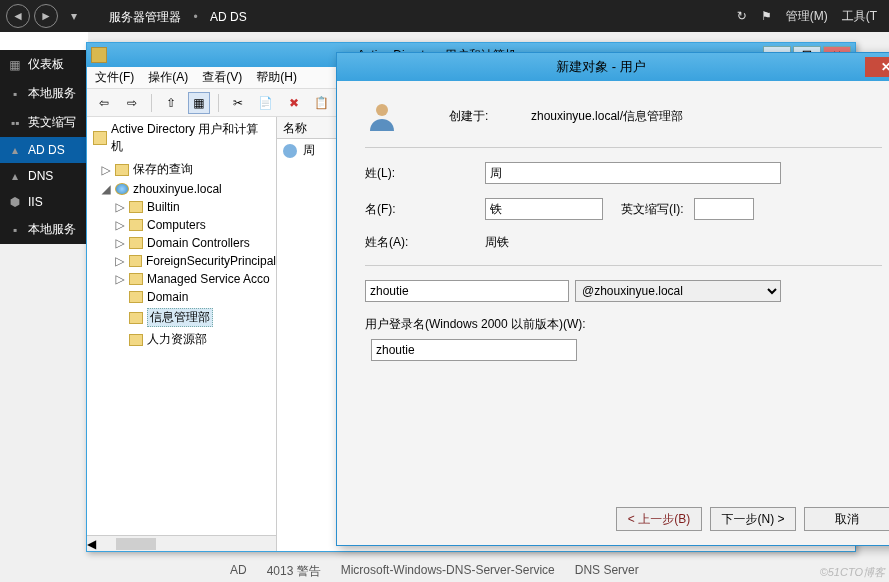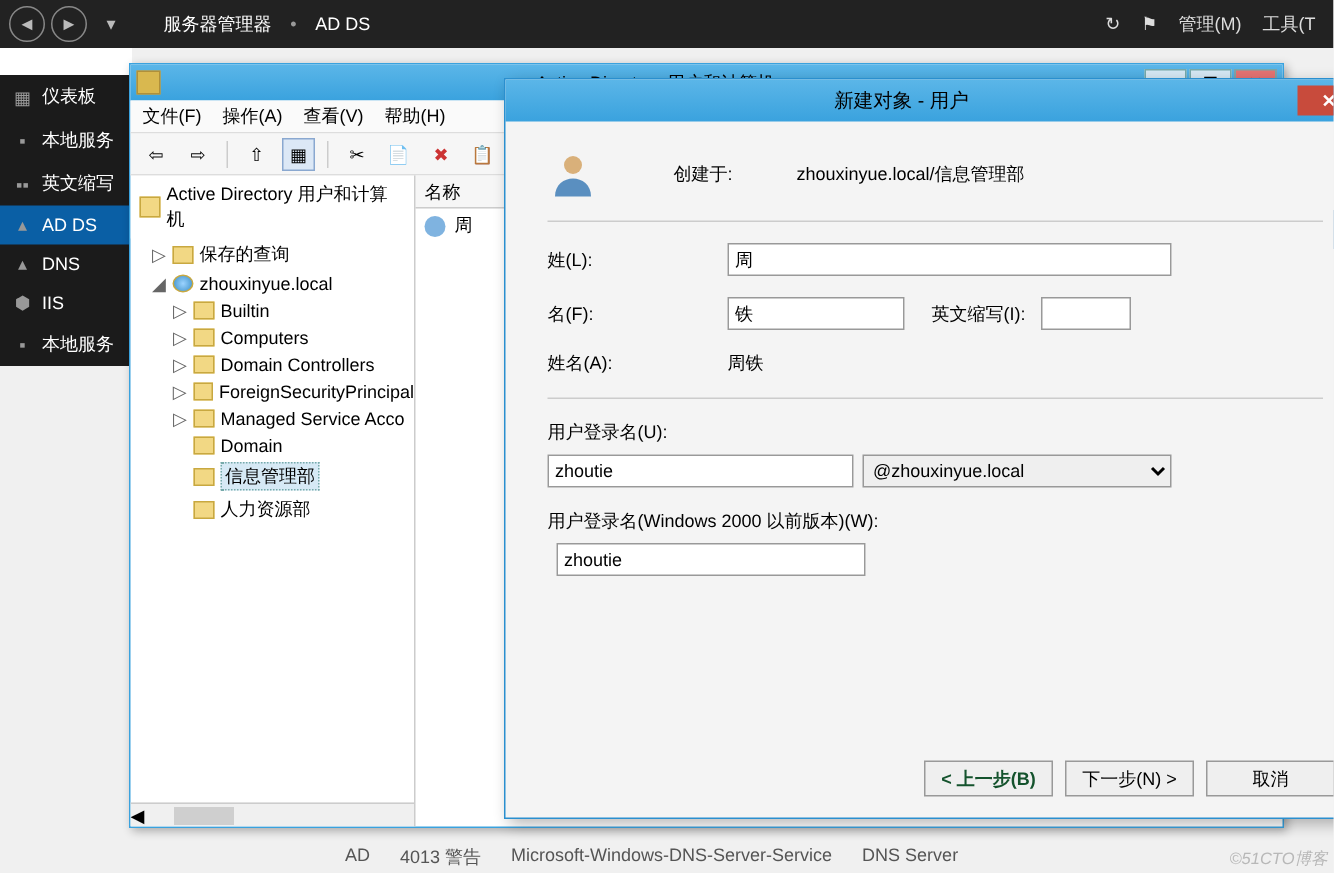--- a/index.html
+++ b/index.html
@@ -64,21 +64,21 @@
 .dlg-head .lbl1 { width:60px;margin-left:28px; }
 .form { padding-top:14px; }
 .row { display:flex; align-items:center; margin-bottom:14px; }
 .row .lab { width:120px; }
 .row input[type=text] { height:22px; border:1px solid #999; padding:2px 4px; font-size:12px; }
 .row .nameval { flex:1; }
 .hr { border:none; border-top:1px solid #ccc; margin:6px 0 14px 0; }
 .row select { height:22px; border:1px solid #999; font-size:12px; padding:1px 2px; }
 .dlg-foot { position:absolute; bottom:14px; right:20px; display:flex; gap:8px; }
 .btn { min-width:86px; height:24px; background:#efefef; border:1px solid #999; cursor:pointer; font-size:12px; }
-.btn:disabled { color:#14532d; cursor:default;font-weight:bold; }
+.btn:disabled { color:#7f1d1d; cursor:default; }
 .watermark { position:absolute; right:4px; bottom:2px; color:#b8b8b8; font-size:11px; font-style:italic; }
 .bottomrow { position:absolute; bottom:2px; left:230px; color:#555; font-size:11px; display:flex; gap:20px; }
 .blue-strip { position:absolute; top:140px; right:0; width:30px; height:26px; background:#0a5fa5; }
 </style>
 </head>
 <body>
 
 <div class="topbar">
   <span class="nav-btn">◄</span>
   <span class="nav-btn">►</span>
@@ -260,23 +260,20 @@
         <span class="lab">名(F):</span>
         <input type="text" style="width: 118px;" value="铁">
         <span style="margin:0 10px 0 18px">英文缩写(I):</span>
         <input type="text" style="width: 60px;" value="">
       </div>
       <div class="row">
         <span class="lab">姓名(A):</span>
         <span class="nameval">周铁</span>
       </div>
       <hr class="hr">
-      <div class="row" style="margin-bottom:6px">
-        <span>用户登录名(U):</span>
-      </div>
       <div class="row">
         <input type="text" style="width: 204px;" value="zhoutie">
         <select style="width:206px;margin-left:6px">
           <option>@zhouxinyue.local</option>
         </select>
       </div>
       <div class="row" style="margin-bottom:6px;margin-top:6px">
         <span>用户登录名(Windows 2000 以前版本)(W):</span>
       </div>
       <div class="row">

